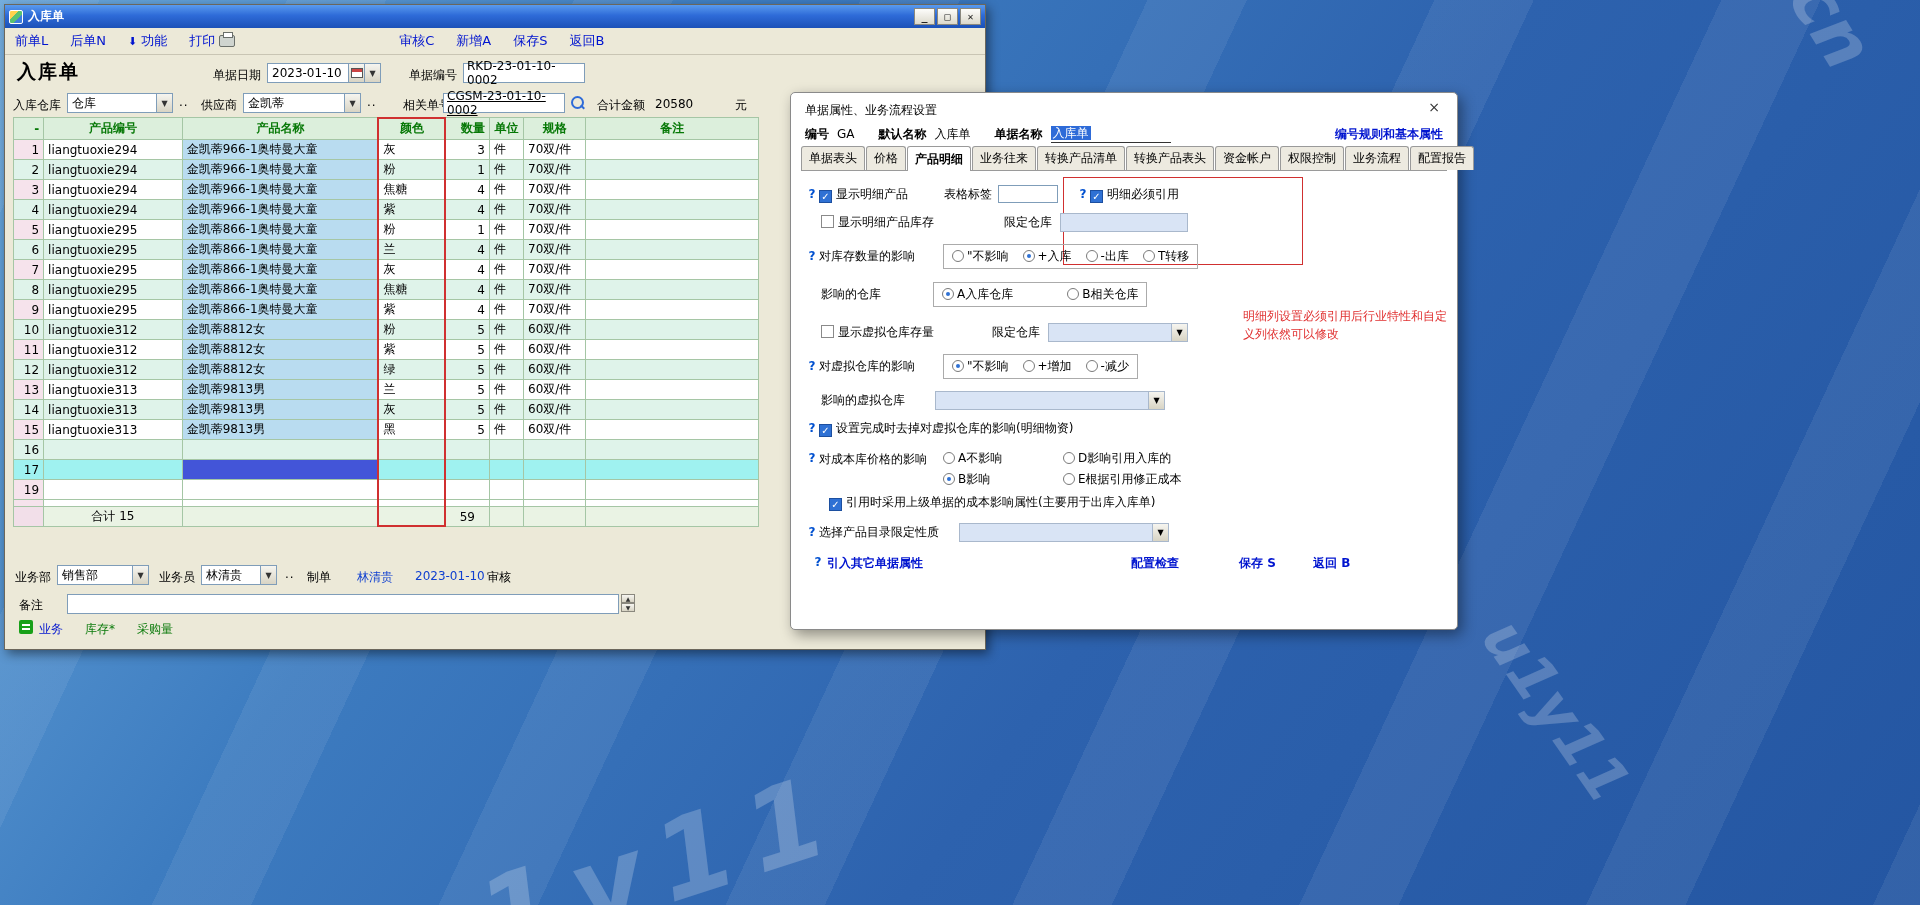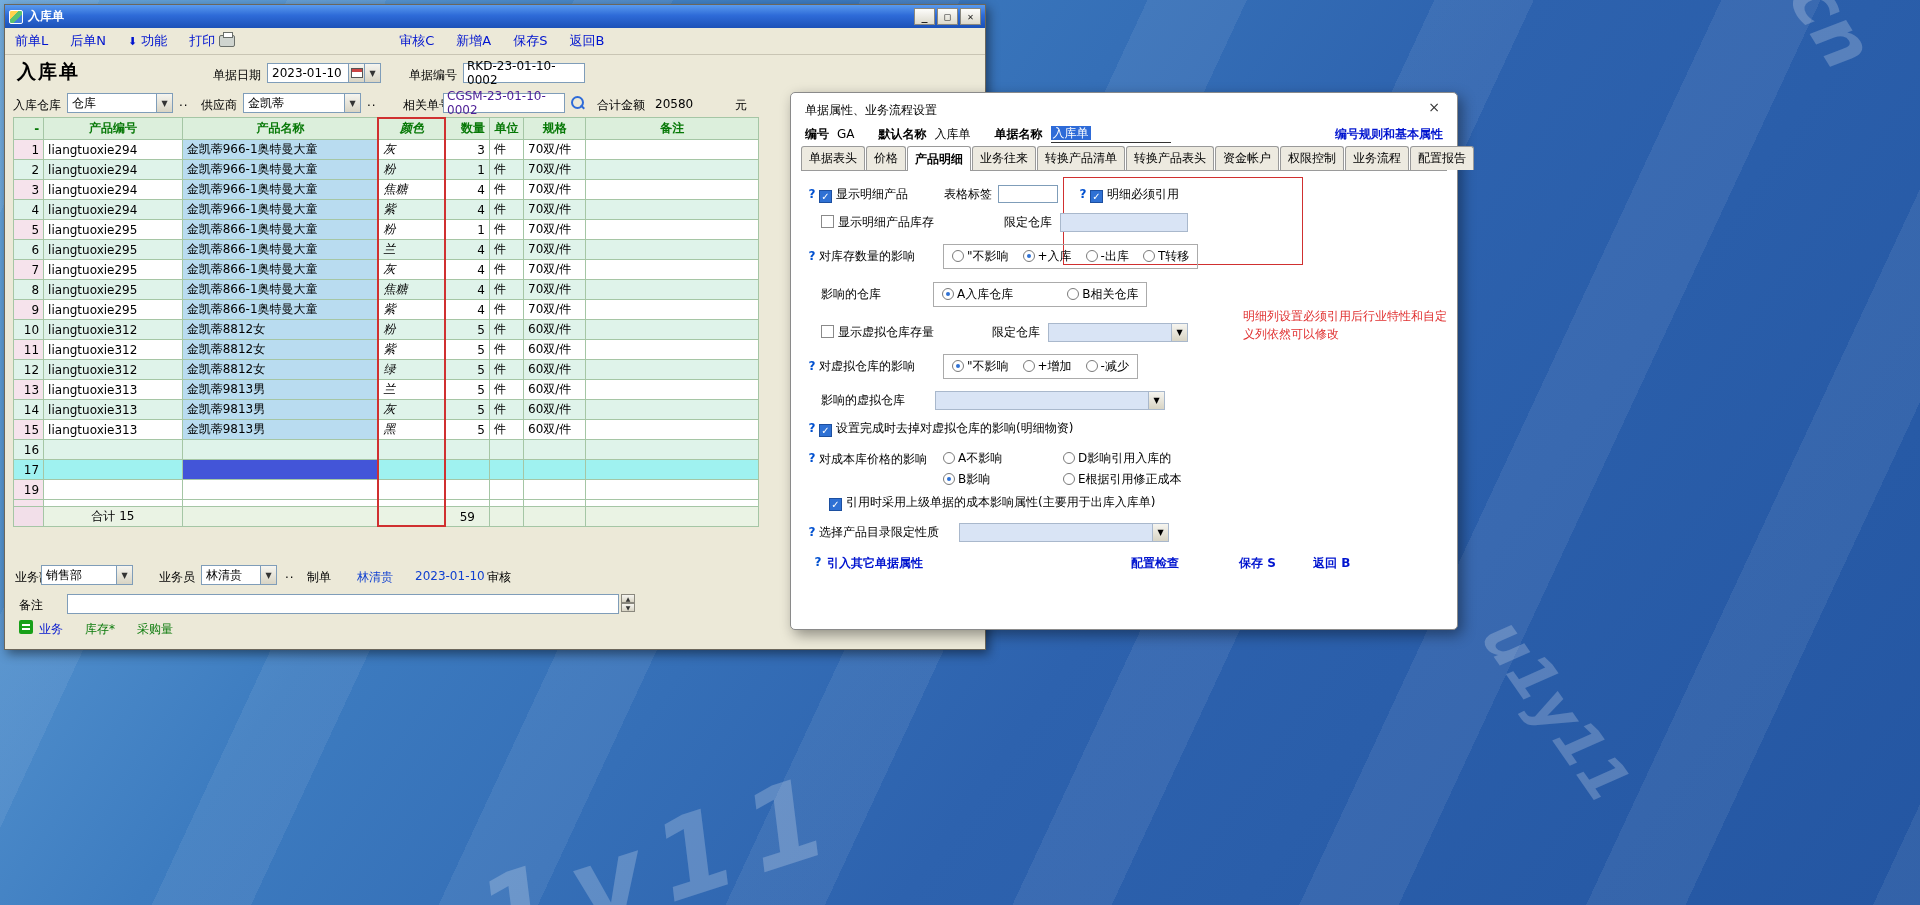--- a/index.html
+++ b/index.html
@@ -35,41 +35,41 @@
   label, .lbl { font-size:12px; color:#000; }
   .form-title { position:absolute; left:12px; top:54px; font-size:19px; font-weight:bold; letter-spacing:2px; }
   .abs { position:absolute; }
   .tinput { background:#fff; border:1px solid #7F9DB9; font-size:12px; height:20px; padding:0 3px;
     display:inline-flex; align-items:center; }
   .combo { background:#fff; border:1px solid #7F9DB9; height:20px; display:inline-flex; align-items:center; font-size:12px; }
   .combo .val { padding:0 4px; flex:1; white-space:nowrap; overflow:hidden; }
   .combo .arrow-btn { width:16px; height:18px; background:linear-gradient(#f6f5f0,#d8d4c4); border-left:1px solid #7F9DB9;
     font-size:8px; display:flex; align-items:center; justify-content:center; color:#333; }
   .dots { font-size:12px; color:#000; letter-spacing:1px; }
-  .red-text { color:#4c1d95; }
+  .red-text { color:#000000;text-decoration:underline; }
   .blue-text { color:#1040D0; }
   .mag { width:18px; height:18px; position:relative; display:inline-block; }
   .mag::before { content:""; position:absolute; left:3px; top:2px; width:9px; height:9px; border:2px solid #2E6BD8; border-radius:50%; }
   .mag::after { content:""; position:absolute; left:12px; top:12px; width:5px; height:2px; background:#2E6BD8; transform:rotate(45deg); }
   .cal-icon { width:12px; height:10px; border:1px solid #555; background:#fff; display:inline-block; position:relative; }
   .cal-icon::before { content:""; position:absolute; top:0; left:0; right:0; height:3px; background:#c44; }
 
   
   .tbl-wrap { position:absolute; left:8px; top:112px; width:748px; }
   table.detail { border-collapse:collapse; table-layout:fixed; width:746px; font-size:12px; }
   table.detail th, table.detail td { border:1px solid #A5C6A5; height:20px; padding:0 4px; overflow:hidden; white-space:nowrap; }
   table.detail th { background:#DCEFDC; color:#067806; font-weight:bold; height:22px; }
   th.c-idx { background:#F2DFE9; color:#444; }
   th.c-color { color:#D02020; }
   .c-idx { width:30px; text-align:right; background:#F6E3EC; }
   .c-code { width:138px; }
   .c-name { width:196px; }
   .c-qty { width:44px; text-align:right; }
   .c-unit { width:34px; }
-  .c-color { width:66px;font-style:italic; }
+  .c-color { width:66px; }
   .c-spec { width:62px; }
   .c-remark { width:172px; }
   tr td { background:#FFFFFF; }
   tr.alt td { background:#DFF3EA; }
   td.name-cell { background:#B9DCF0 !important; }
   tr.selected td { background:#9FF2F0 !important; }
   tr.selected td.c-name { background:#4355D8 !important; }
   tr.partial td { height:7px; }
   tr.total-row td { background:#EAF3E4 !important;text-align:center; }
   tr.total-row td.c-idx { background:#F2DFE9 !important; }
@@ -406,21 +406,21 @@
             <td class="c-spec"></td>
             <td class="c-remark"></td>
           </tr>
         </tfoot>
       </table>
       <div class="red-col-box"></div>
     </div>
 
     
     <span class="abs lbl" style="left:10px;top:564px;">业务部</span>
-    <span class="abs combo" style="left:36px;top:560px;width:92px;">
+    <span class="abs combo" style="left:52px;top:560px;width:92px;">
       <span class="val">销售部</span>
       <span class="arrow-btn">▼</span>
     </span>
     <span class="abs lbl" style="left:154px;top:564px;">业务员</span>
     <span class="abs combo" style="left:196px;top:560px;width:76px;">
       <span class="val">林清贵</span>
       <span class="arrow-btn">▼</span>
     </span>
     <span class="abs dots" style="left:280px;top:562px;">..</span>
     <span class="abs lbl" style="left:302px;top:564px;">制单</span>

